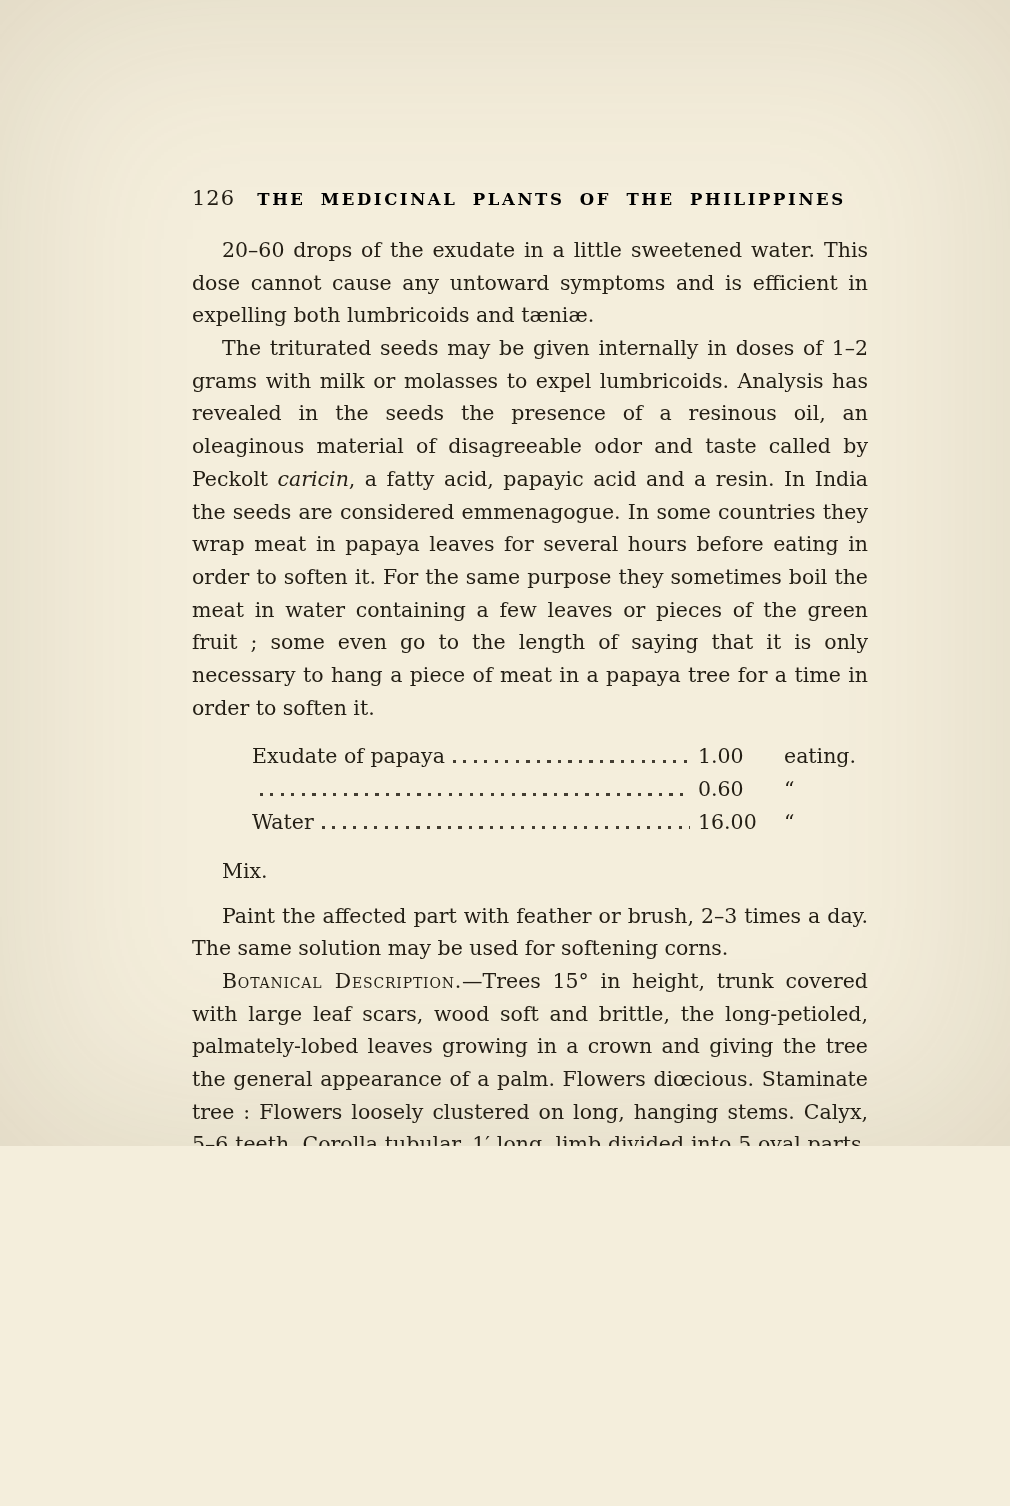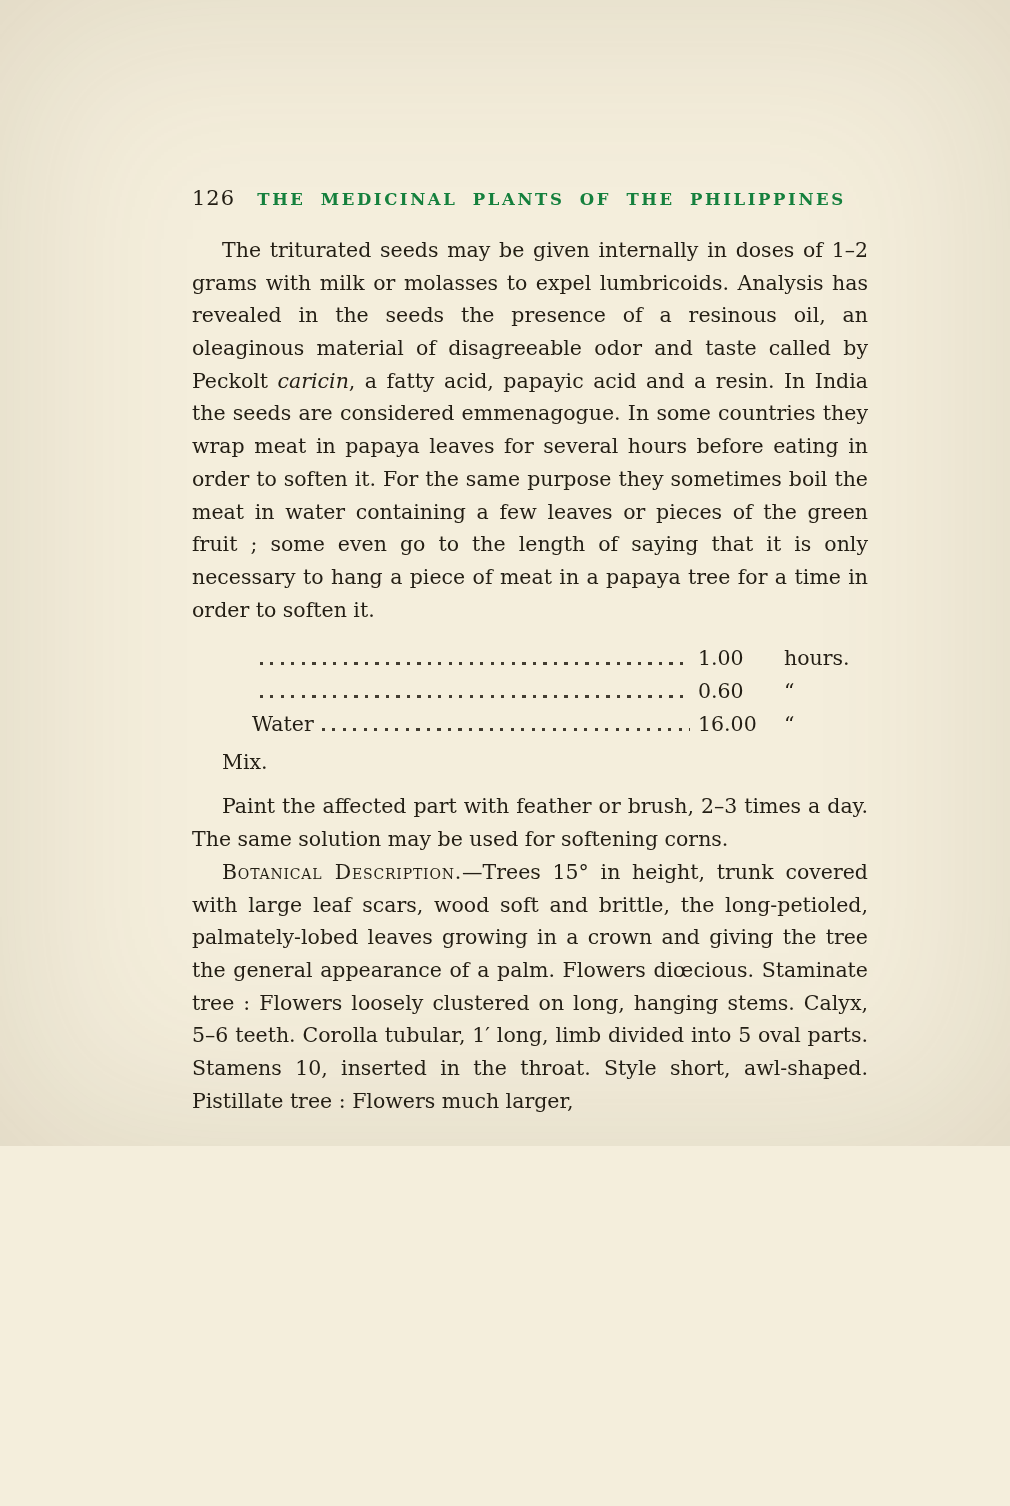--- a/index.html
+++ b/index.html
@@ -38,21 +38,21 @@
     font-size: 21px;
     letter-spacing: 1px;
   }
   .running-title {
     flex: 1;
     text-align: center;
     font-size: 16.5px;
     font-weight: 700;
     letter-spacing: 2.6px;
     word-spacing: 7px;
-    color: #15803d;
+    color: #000000;
   }
   .body-text p {
     font-size: 20.5px;
     line-height: 1.595;
     text-align: justify;
     text-indent: 30px;
   }
   .italic { font-style: italic; }
   .smallcaps {
     font-variant: small-caps;
@@ -82,21 +82,21 @@
   }
   .rx-value {
     width: 66px;
   }
   .rx-unit {
     width: 104px;
     padding-left: 20px;
   }
   .rx-mix {
     padding-left: 30px;
-    margin-top: 5px;
+    margin-top: 16px;
     font-size: 20.5px;
   }
   .speck {
     position: absolute;
     background: rgba(70, 58, 34, 0.45);
     border-radius: 50%;
   }
   .speck.s1 { left: 592px; top: 1352px; width: 4px; height: 3px; }
   .speck.s2 { left: 681px; top: 1378px; width: 3px; height: 3px; }
   .speck.s3 { left: 284px; top: 1300px; width: 3px; height: 2px; }
@@ -107,29 +107,31 @@
 <div class="page">
   <div class="content">
 
     <header class="page-header">
       <span class="page-number">126</span>
       <span class="running-title">THE MEDICINAL PLANTS OF THE PHILIPPINES</span>
     </header>
 
     <div class="body-text">
 
+      <p>20–60 drops of the exudate in a little sweetened water. This dose cannot cause any untoward symptoms and is efficient in expelling both lumbricoids and tæniæ.</p>
 
       <p><span>The triturated seeds may be given internally in doses of 1–2 grams with milk or molasses to expel lumbricoids. Analysis has revealed in the seeds the presence of a resinous oil, an oleaginous material of disagreeable odor and taste called by Peckolt </span><span class="italic">caricin</span><span>, a fatty acid, papayic acid and a resin. In India the seeds are considered emmenagogue. In some countries they wrap meat in papaya leaves for several hours before eating in order to soften it. For the same purpose they sometimes boil the meat in water containing a few leaves or pieces of the green fruit ; some even go to the length of saying that it is only necessary to hang a piece of meat in a papaya tree for a time in order to soften it.</span></p>
 
 
       <div class="prescription">
         <div class="rx-row">
+          <span class="rx-name">Exudate of papaya</span>
           <span class="rx-leader"></span>
           <span class="rx-value">1.00</span>
-          <span class="rx-unit">hours.</span>
+          <span class="rx-unit">eating.</span>
         </div>
         <div class="rx-row">
           <span class="rx-leader"></span>
           <span class="rx-value">0.60</span>
           <span class="rx-unit">“</span>
         </div>
         <div class="rx-row">
           <span class="rx-name">Water</span>
           <span class="rx-leader"></span>
           <span class="rx-value">16.00</span>

